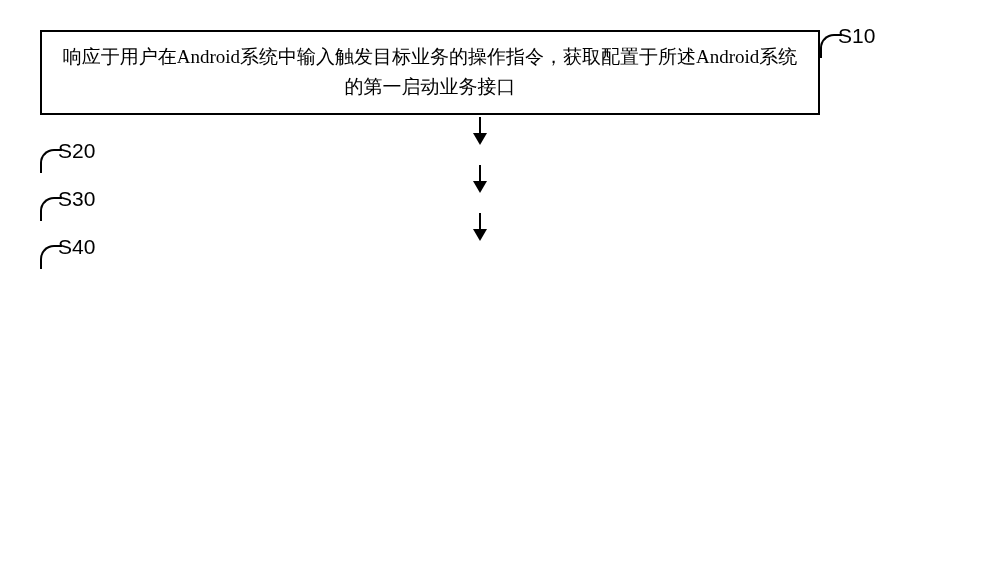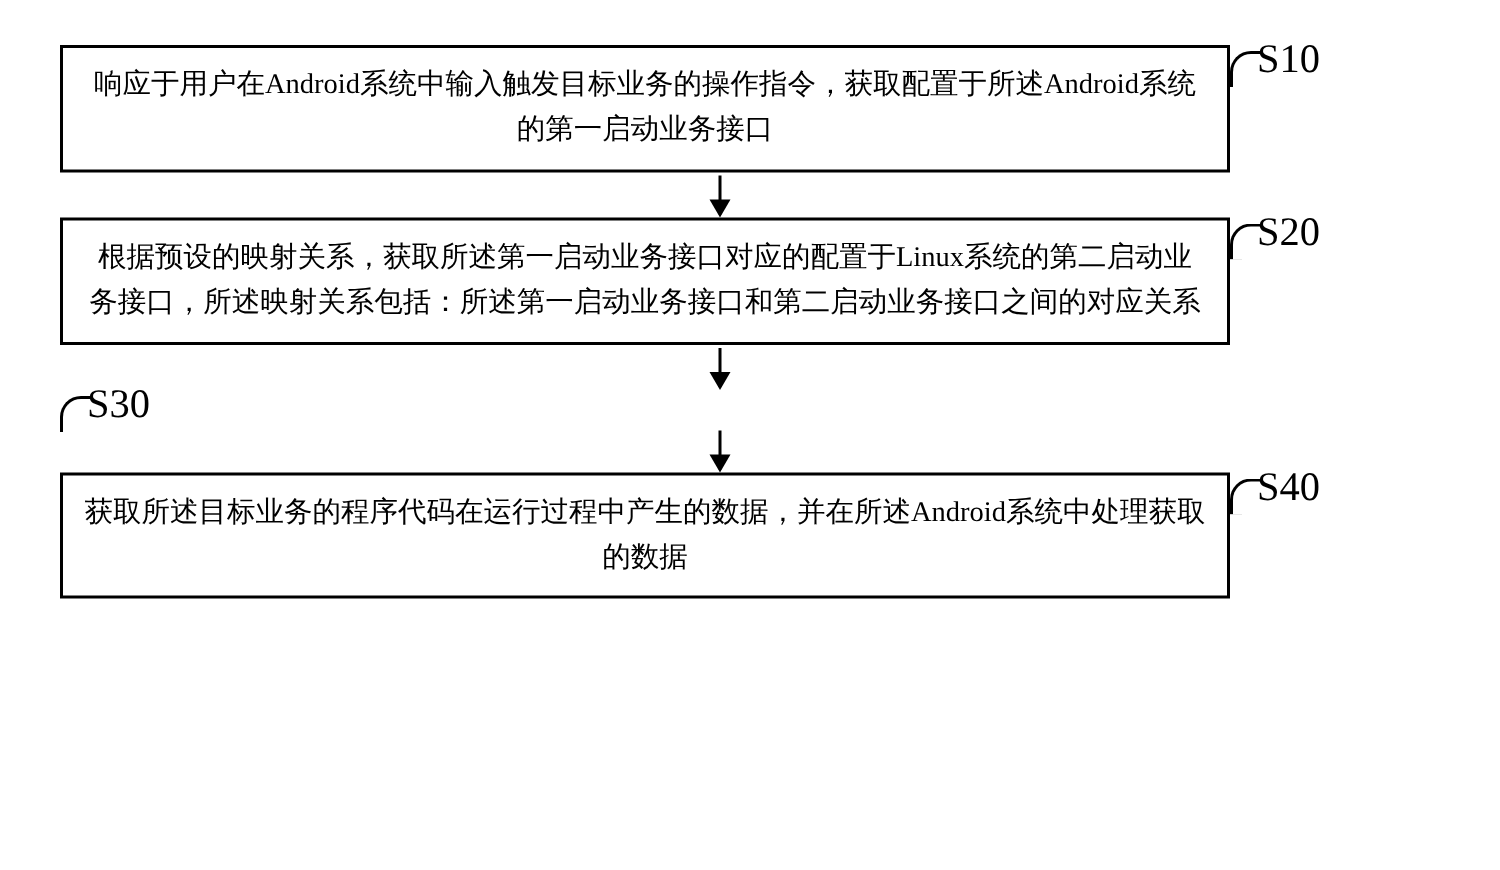--- a/index.html
+++ b/index.html
@@ -29,22 +29,22 @@
       border: 2px solid #000;
       padding: 10px 14px;
       width: 780px;
       text-align: center;
       line-height: 1.6;
       box-sizing: border-box;
       font-family: Liberation Serif, serif;
     }
     .step-label {
       position: relative;
-      font-size: 27px;
-      font-family: Liberation Serif, serif;
+      font-size: 21px;
+      font-family: Liberation Sans, sans-serif;
       margin-left: 18px;
       align-self: flex-start;
       margin-top: -6px;
     }
     .curve {
       position: absolute;
       left: -18px;
       top: 10px;
       width: 20px;
       height: 22px;
@@ -90,23 +90,20 @@
       <span class="curve"></span>
       <span>S10</span>
     </div>
   </div>
 
   <div class="arrow-wrap">
     <div class="arrow"></div>
   </div>
 
   <div class="step-row">
-    <div class="step-box">
-      <span>根据预设的映射关系，获取所述第一启动业务接口对应的配置于Linux系统的第二启动业务接口，所述映射关系包括：所述第一启动业务接口和第二启动业务接口之间的对应关系</span>
-    </div>
     <div class="step-label">
       <span class="curve"></span>
       <span>S20</span>
     </div>
   </div>
 
   <div class="arrow-wrap">
     <div class="arrow"></div>
   </div>
 
@@ -115,22 +112,19 @@
       <span class="curve"></span>
       <span>S30</span>
     </div>
   </div>
 
   <div class="arrow-wrap">
     <div class="arrow"></div>
   </div>
 
   <div class="step-row">
-    <div class="step-box">
-      <span>获取所述目标业务的程序代码在运行过程中产生的数据，并在所述Android系统中处理获取的数据</span>
-    </div>
     <div class="step-label">
       <span class="curve"></span>
       <span>S40</span>
     </div>
   </div>
 
 </div>
 
 </body></html>

